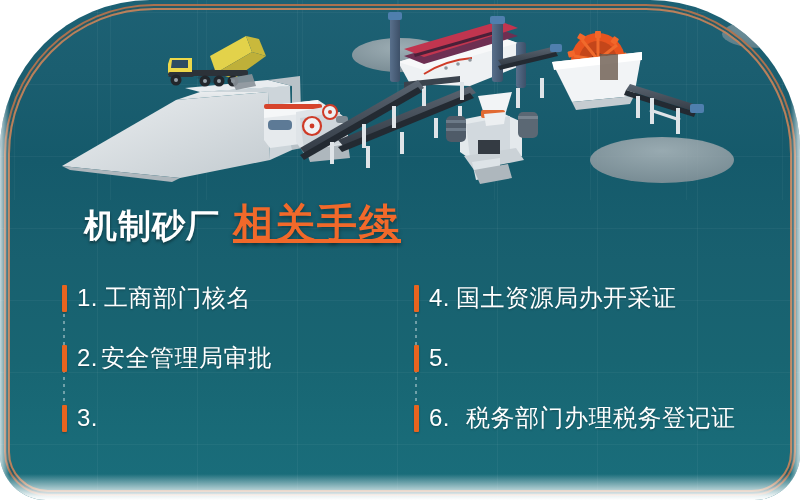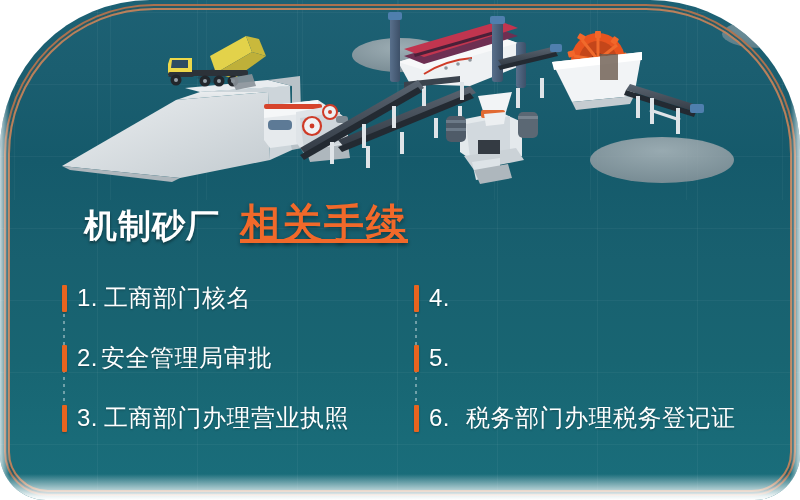--- a/index.html
+++ b/index.html
@@ -56,21 +56,21 @@
   }
   .fade-right{
     position:absolute;right:0;top:0;bottom:0;width:10px;
     background:linear-gradient(270deg,rgba(255,255,255,.75),rgba(255,255,255,0));
     pointer-events:none;
   }
   
   .scene{position:absolute;left:0;top:0;width:800px;height:200px;}
   
   .headline{
-    position:absolute;left:84px;top:196px;display:flex;align-items:baseline;gap:20px;
+    position:absolute;left:84px;top:196px;display:flex;align-items:baseline;gap:13px;
   }
   .hl-white{
     font-size:33px;font-weight:bold;color:#ffffff;letter-spacing:1px;
     text-shadow:0 2px 3px rgba(0,0,0,.42);
   }
   .hl-orange{
     font-size:40px;font-weight:bold;color:#f1692a;letter-spacing:2px;
     text-shadow:0 2px 4px rgba(0,0,0,.38);
     text-decoration:underline;
   }
@@ -319,30 +319,30 @@
 
         <div class="item">
           <span class="bar"></span>
           <span class="itext">2.</span>
           <span class="itext" style="margin-left:3px">安全管理局审批</span>
         </div>
 
         <div class="item">
           <span class="bar"></span>
           <span class="itext">3.</span>
-          <span class="itext" style="margin-left:6px">工商部门办理营业执照</span>
         </div>
       </div>
 
       <div class="col right">
         <div class="dotline"></div>
 
         <div class="item">
           <span class="bar"></span>
           <span class="itext">4.</span>
+          <span class="itext" style="margin-left:6px">国土资源局办开采证</span>
         </div>
 
         <div class="item">
           <span class="bar"></span>
           <span class="itext">5.</span>
         </div>
 
         <div class="item">
           <span class="bar"></span>
           <span class="itext">6.</span>

